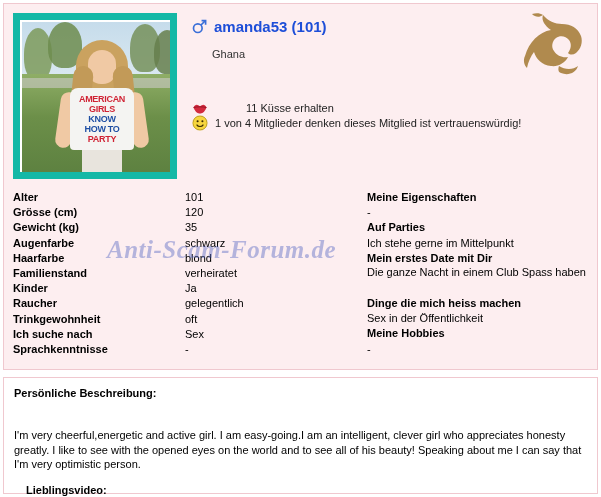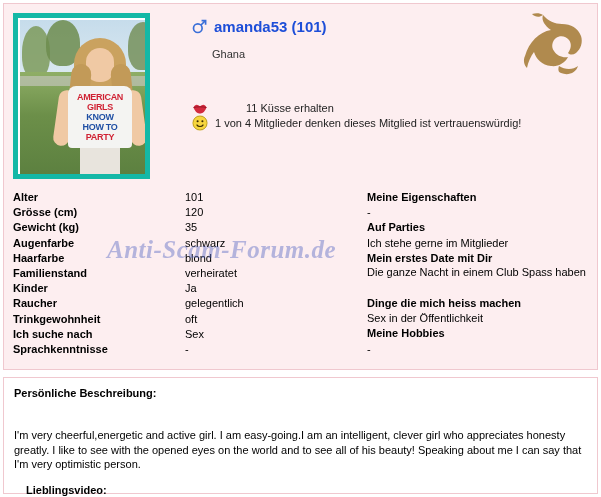--- a/index.html
+++ b/index.html
@@ -29,24 +29,24 @@
     width: 595px;
     height: 367px;
     background: #fdeef0;
     border: 1px solid #f0c8cf;
     box-sizing: border-box;
   }
   .photo-frame {
     position: absolute;
     left: 9px;
     top: 9px;
-    width: 137px;
+    width: 164px;
     height: 166px;
     background: #ffffff;
-    border: 5px solid #14b8a6;
+    border: 7px solid #14b8a6;
     box-sizing: border-box;
     overflow: hidden;
   }
   .photo {
     position: absolute;
     left: 2px;
     top: 2px;
     width: 158px;
     height: 160px;
     overflow: hidden;
@@ -297,21 +297,21 @@
         <div class="d-row">Ja</div>
         <div class="d-row">gelegentlich</div>
         <div class="d-row">oft</div>
         <div class="d-row">Sex</div>
         <div class="d-row">-</div>
       </div>
       <div class="col-right">
         <div class="d-row bold">Meine Eigenschaften</div>
         <div class="d-row">-</div>
         <div class="d-row bold">Auf Parties</div>
-        <div class="d-row">Ich stehe gerne im Mitglieder</div>
+        <div class="d-row">Ich stehe gerne im Mittelpunkt</div>
         <div class="d-row bold">Mein erstes Date mit Dir</div>
         <div class="d-row w2">Die ganze Nacht in einem Club Spass haben</div>
         <div class="d-row bold">Dinge die mich heiss machen</div>
         <div class="d-row">Sex in der Öffentlichkeit</div>
         <div class="d-row bold">Meine Hobbies</div>
         <div class="d-row">-</div>
       </div>
     </div>
 
     <div class="watermark">Anti-Scam-Forum.de</div>

